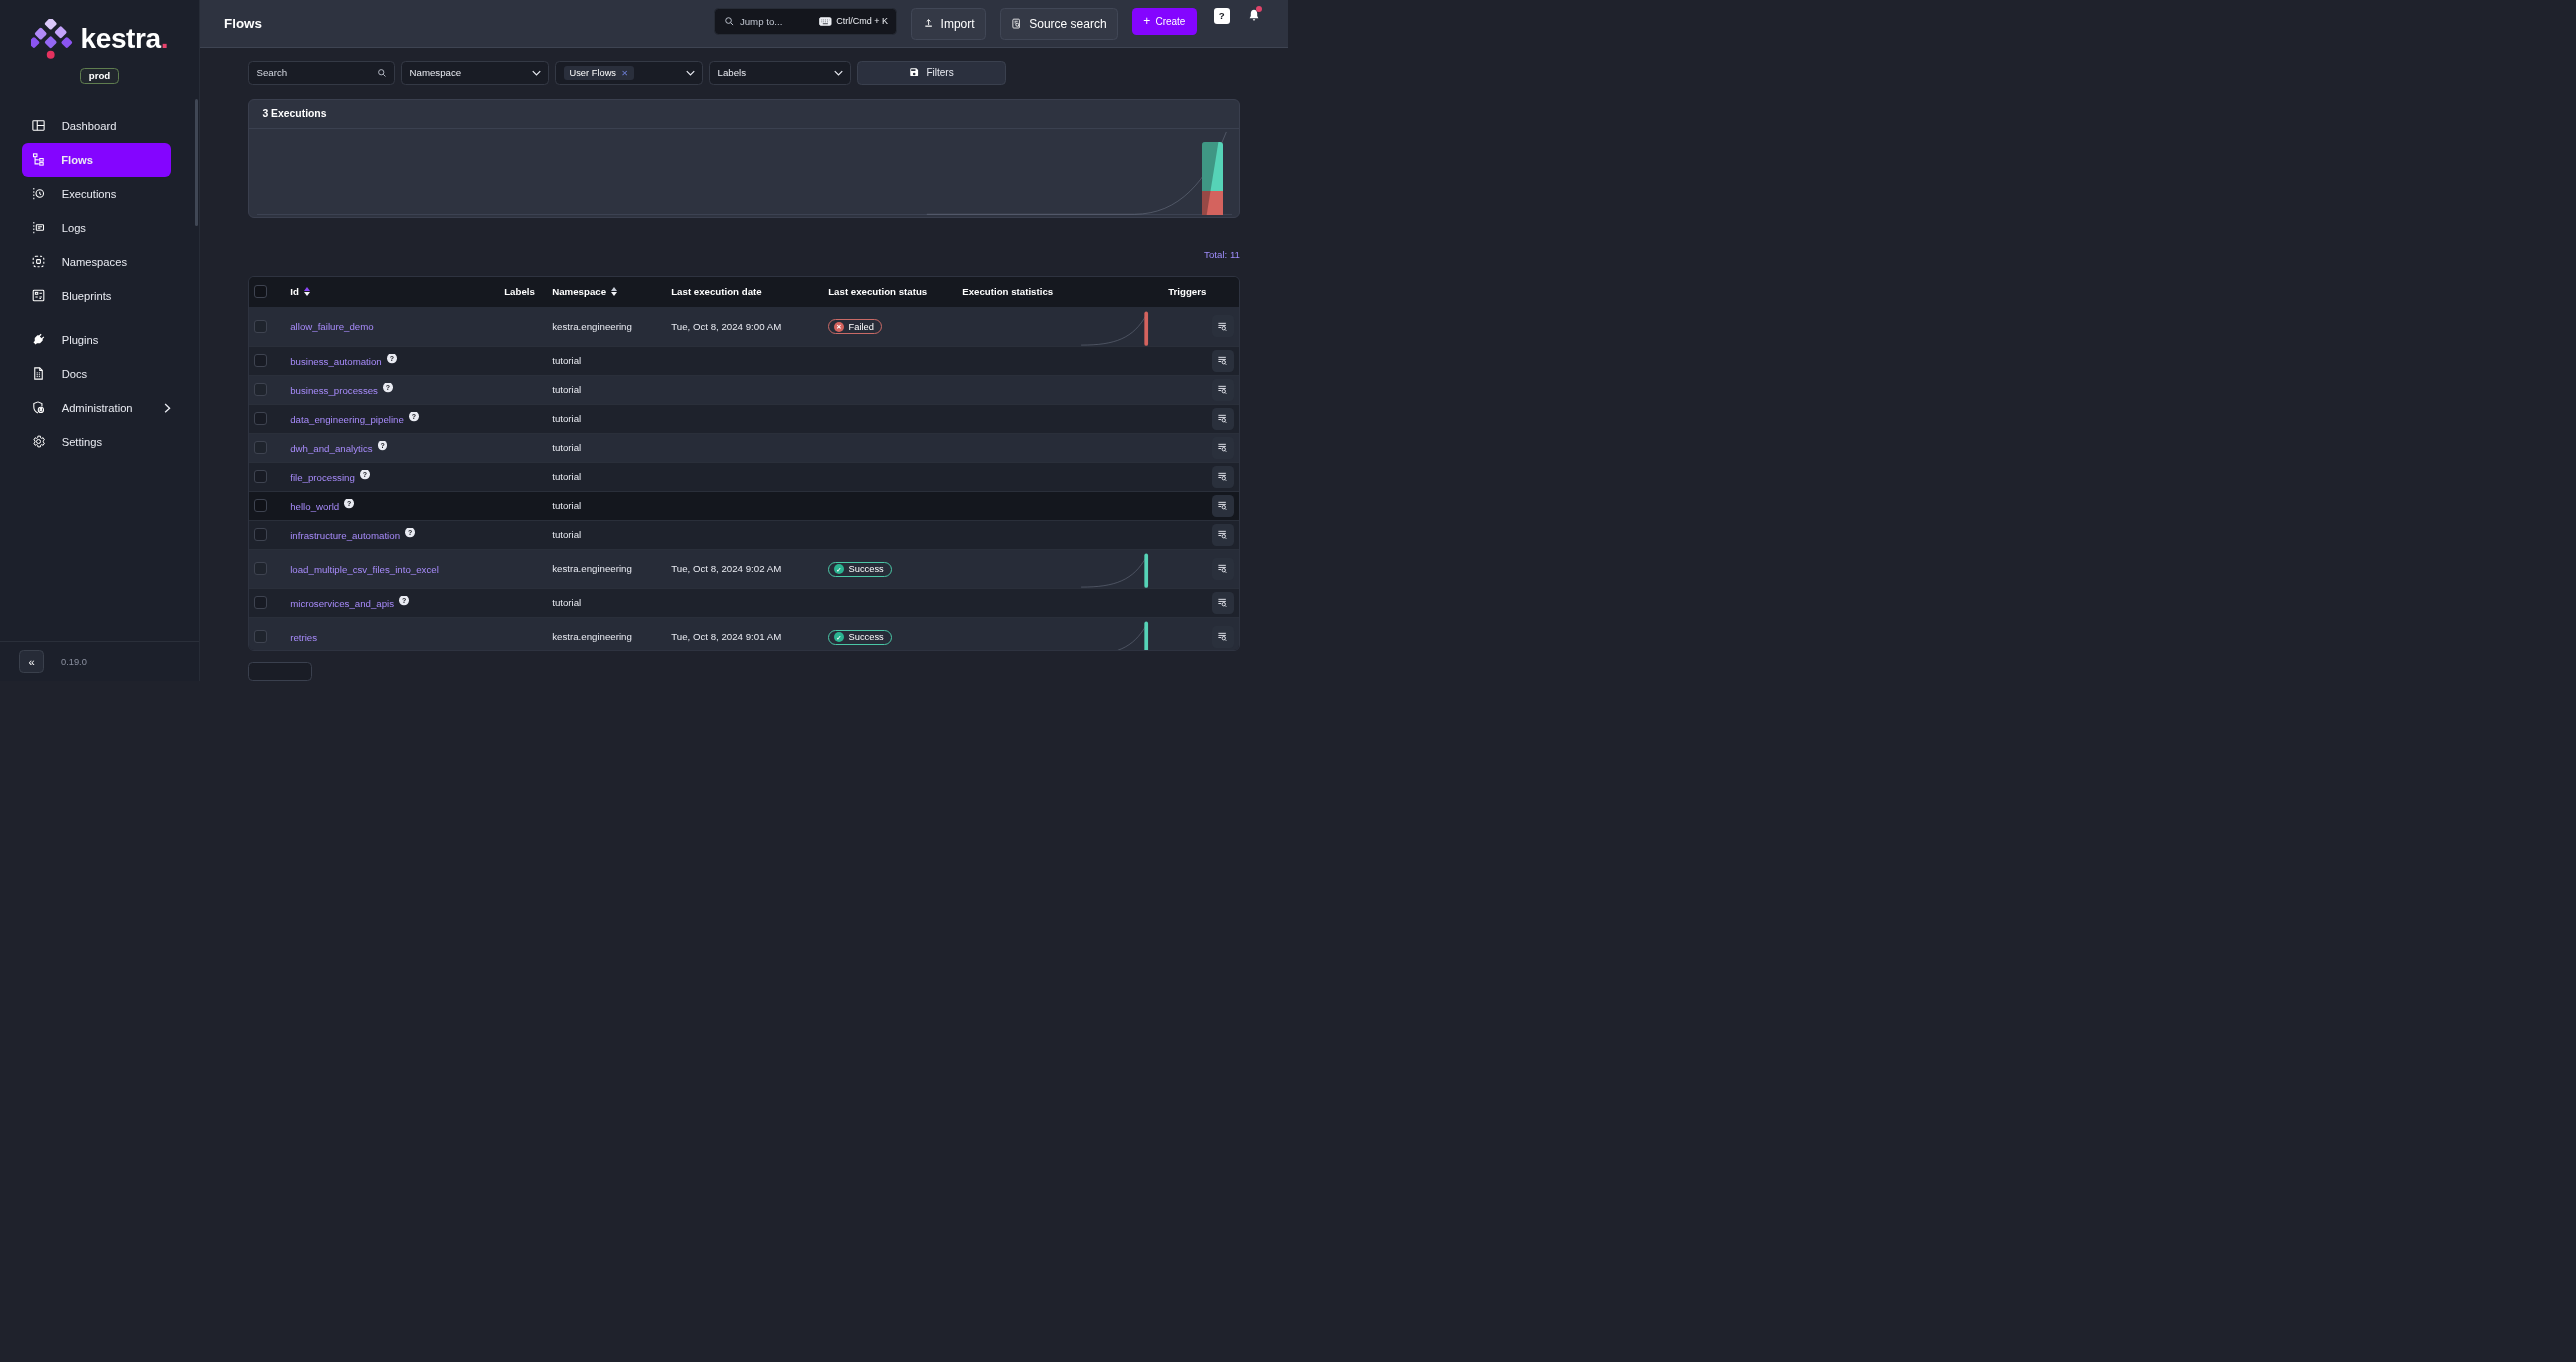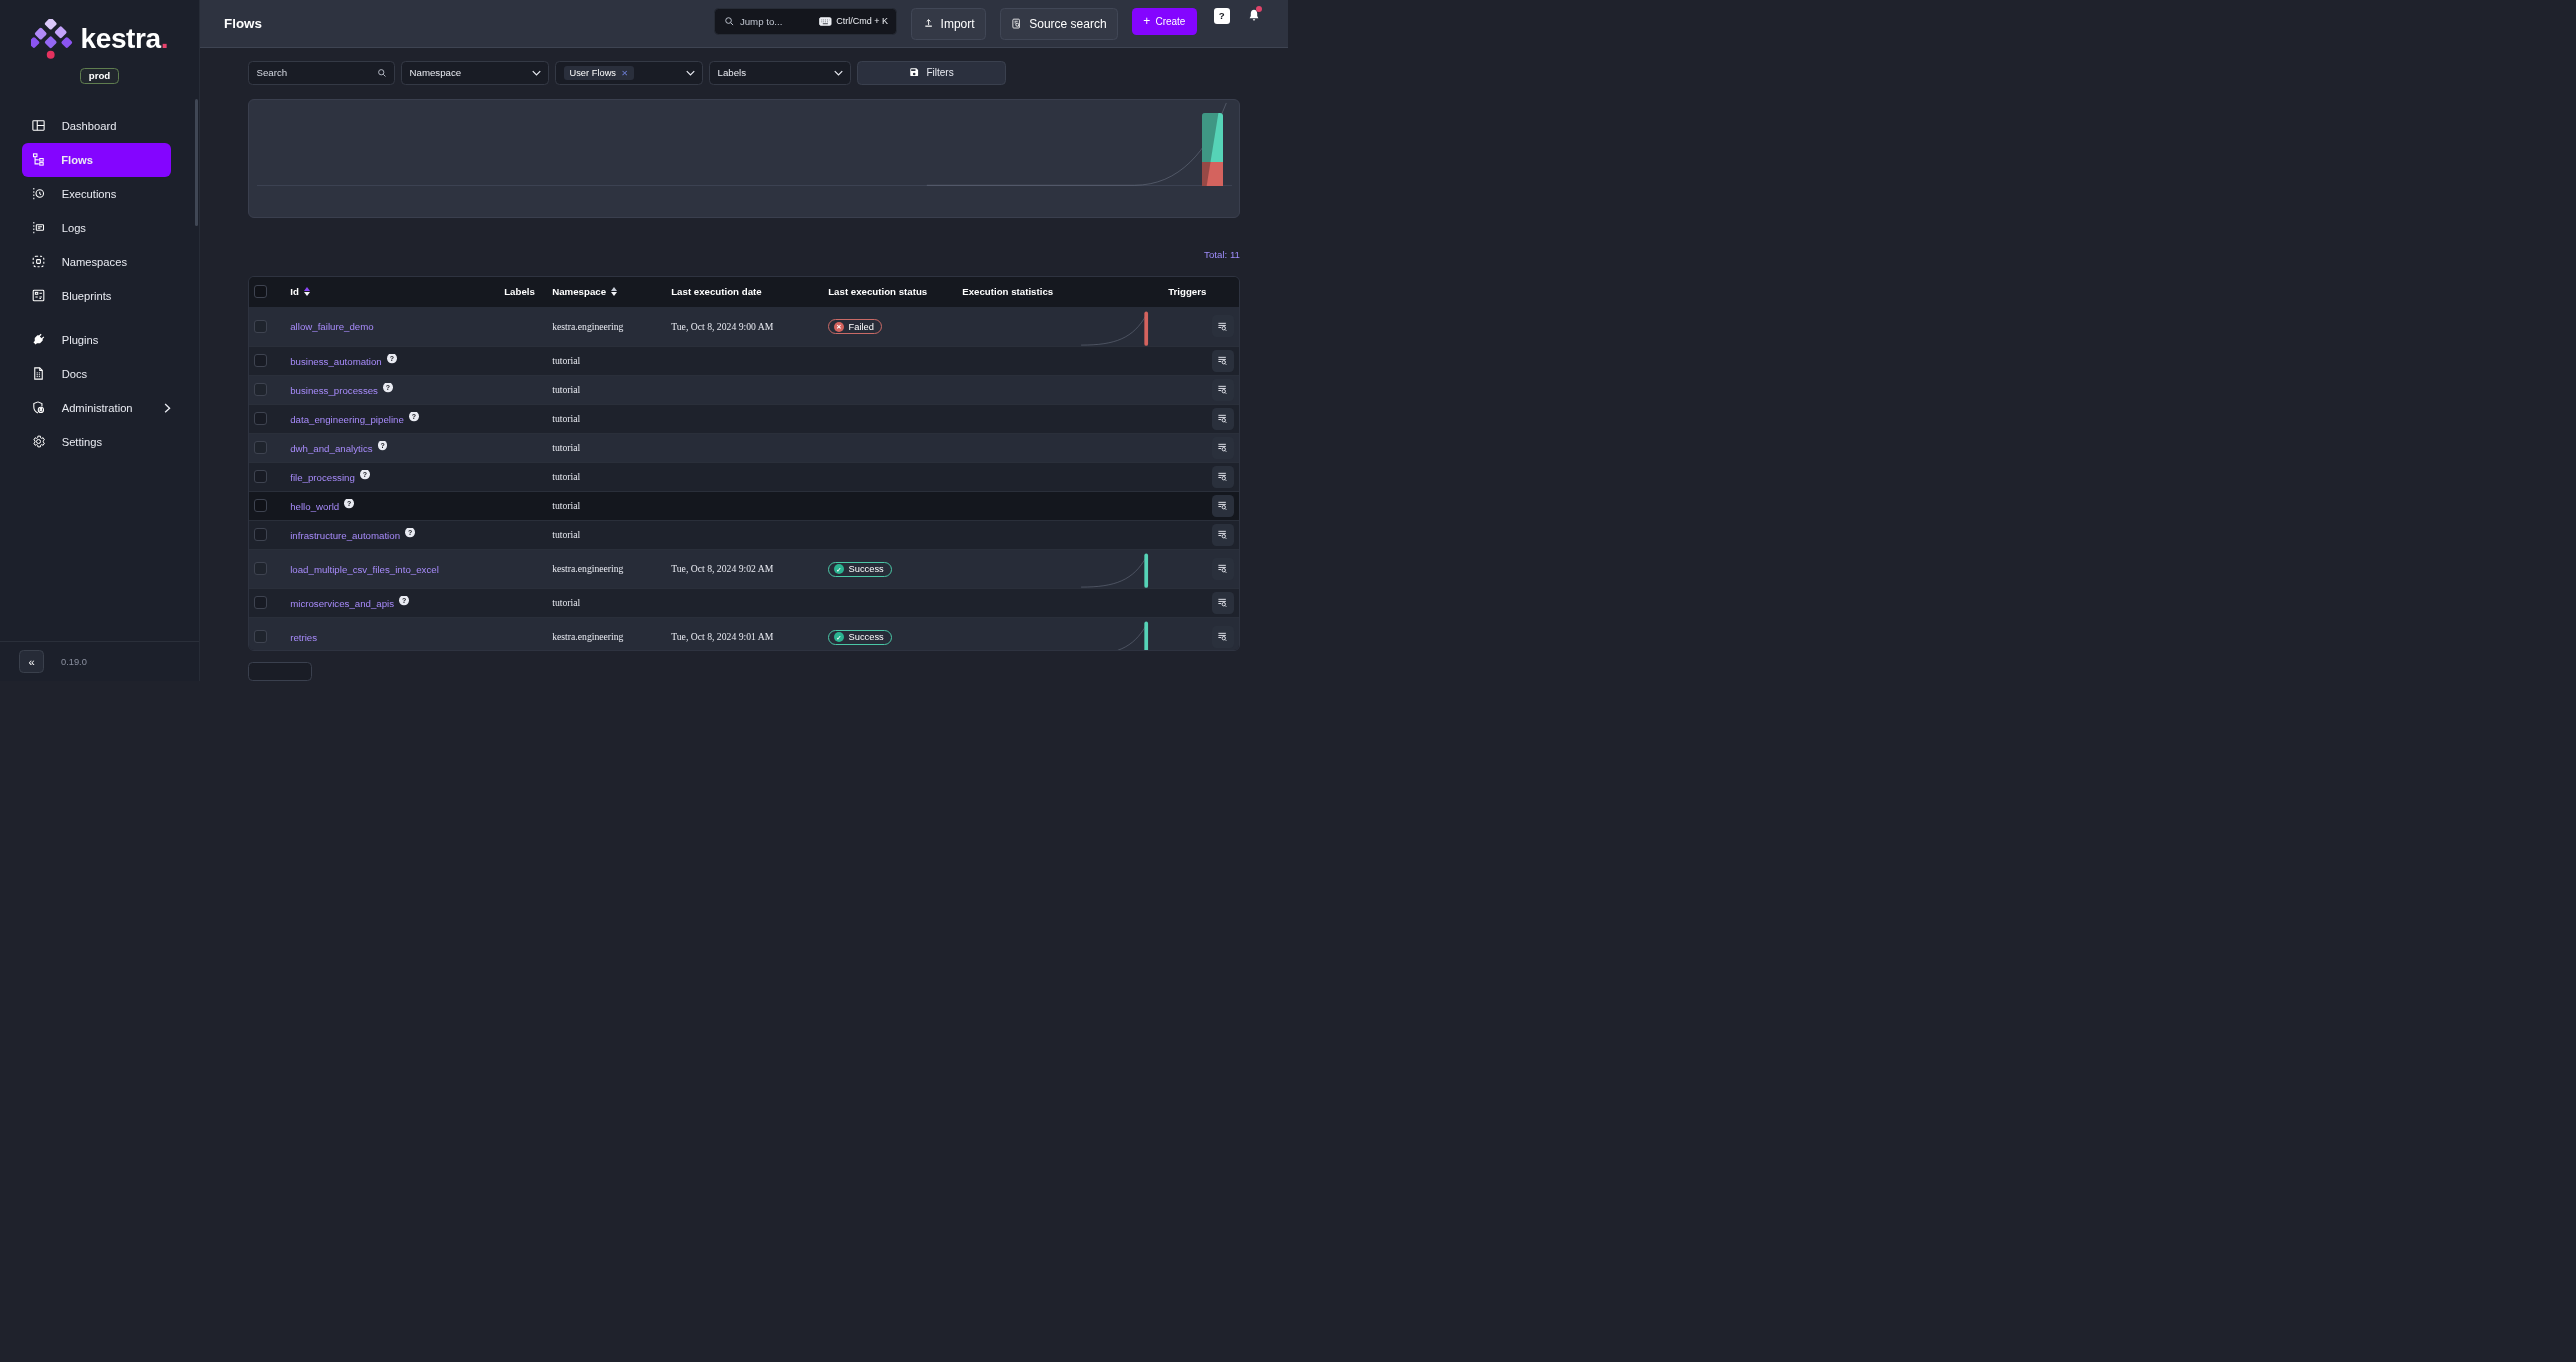--- a/index.html
+++ b/index.html
@@ -111,21 +111,21 @@
   .trow { height:29px; position:relative; border-top:0.7px solid #2A2F3A; }
   .trow.has-exec { height:39px; }
   .trow:nth-child(odd) { background:#272C38; }
   .trow:nth-child(even) { background:#1E222C; }
   .trow:nth-child(7) { background:#14171E; }
   .trow:first-child { border-top:none; }
   .flow-link { color:#A78BFA; font-size:9.7px; text-decoration:none; cursor:pointer; }
   .help-icon { display:inline-flex; width:9.7px; height:9.7px; border-radius:50%;
     background:#E9EBF2; color:#14161D; font-size:7px; font-weight:bold; align-items:center;
     justify-content:center; margin-left:5.2px; transform:translateY(-3.7px); }
-  .c-ns, .c-date { font-size:9.7px; color:#E9EBF2;font-family:Liberation Serif, serif; }
+  .c-ns, .c-date { font-size:9.7px; color:#E9EBF2; }
   .badge { display:inline-flex; align-items:center; gap:4.5px; height:15px; padding:0 7.5px 0 4.5px;
     border-radius:9.7px; border:0.7px solid; font-size:9.3px; color:#FFF; }
   .badge.failed { border-color:#C96A66; }
   .badge.success { border-color:#4AC7A6; }
   .badge-dot { width:10.4px; height:10.4px; border-radius:50%; display:flex; align-items:center;
     justify-content:center; font-size:6.3px; font-weight:bold; color:#FFF; }
   .badge.failed .badge-dot { background:#D4635E; }
   .badge.success .badge-dot { background:#2BB491; }
   .c-stats { position:relative; height:100%; padding-left:0; }
   .mini-chart { position:absolute; left:5.2px; bottom:0; }
@@ -382,20 +382,21 @@
       <span>
         <svg width="10.4" height="10.4" viewBox="0 0 24 24" fill="#FFF">
             <path d="M17 3H5C3.9 3 3 3.9 3 5v14a2 2 0 0 0 2 2h14a2 2 0 0 0 2-2V7l-4-4M12 19a3 3 0 1 1 0-6 3 3 0 0 1 0 6M15 9H5V5h10Z"></path>
           </svg>
       </span>
       <span>Filters</span>
     </div>
   </div>
 
   <section class="exec-card">
+    <div class="card-head">3 Executions</div>
     <div class="chart-area">
       <div class="chart-baseline"></div>
       <svg class="chart-line" width="313" height="86" viewBox="0 0 420 116">
         <path d="M0 115 H280 C340 115 378 70 404 4" stroke="#99A0B2" stroke-width="1" fill="none" opacity="0.45"></path>
       </svg>
       <div class="chart-bar">
         <div class="seg-success"></div>
         <div class="seg-failed"></div>
         <div class="bar-shade"></div>
       </div>

